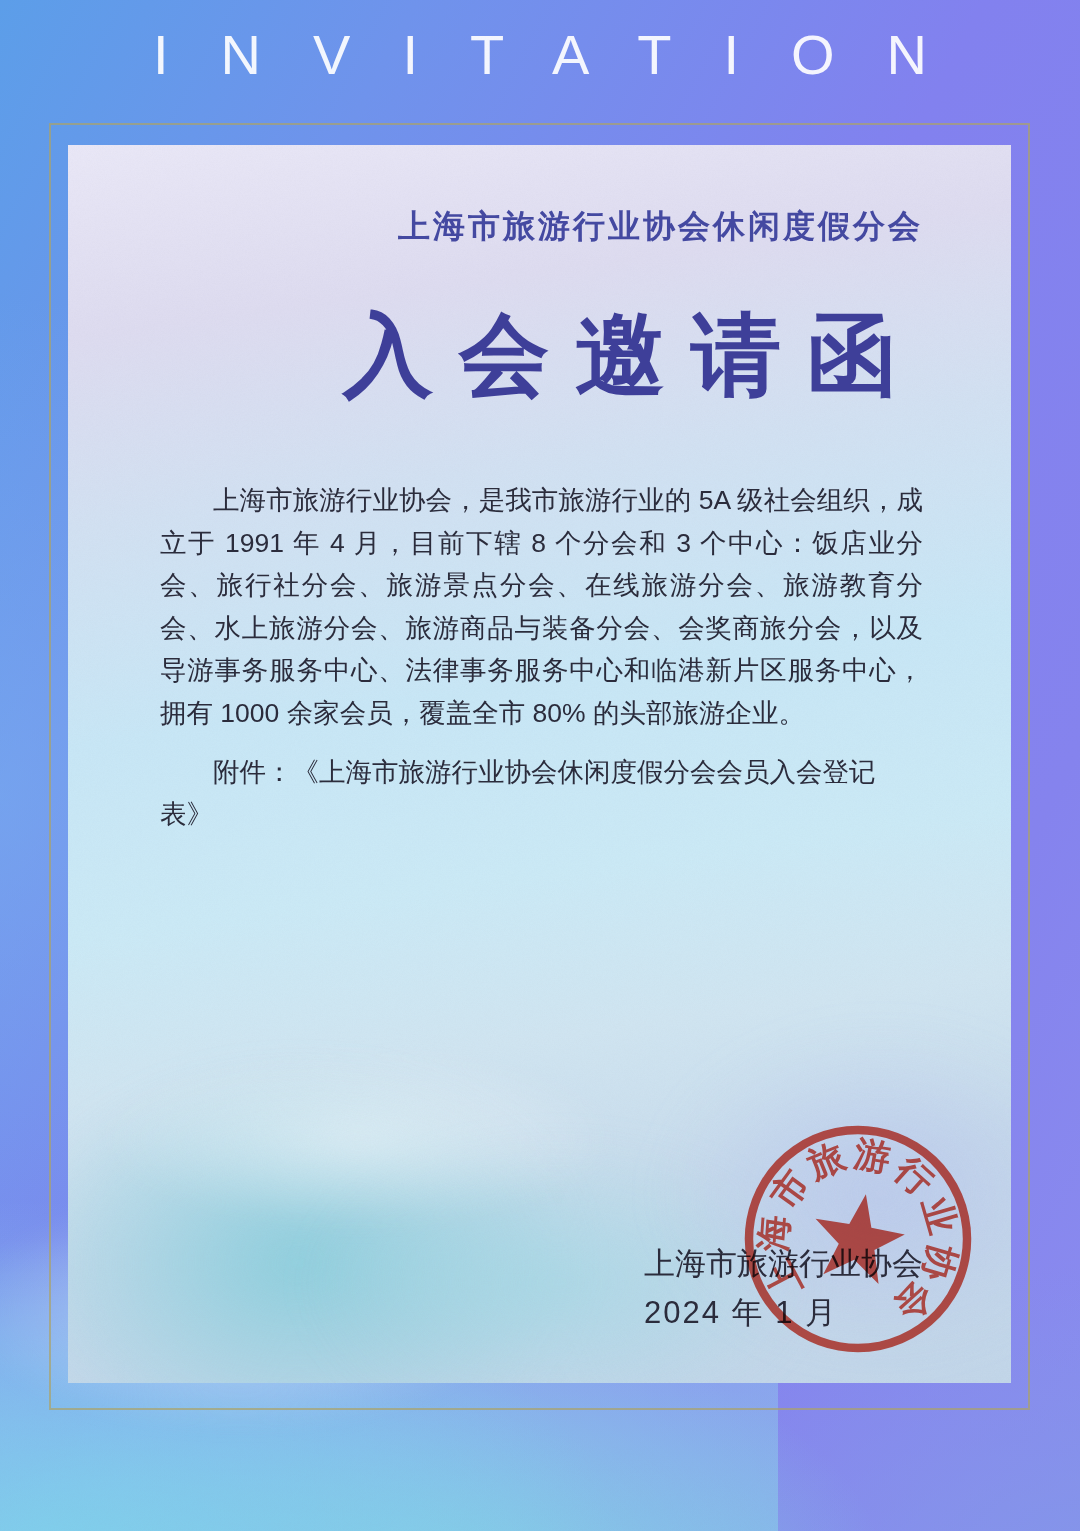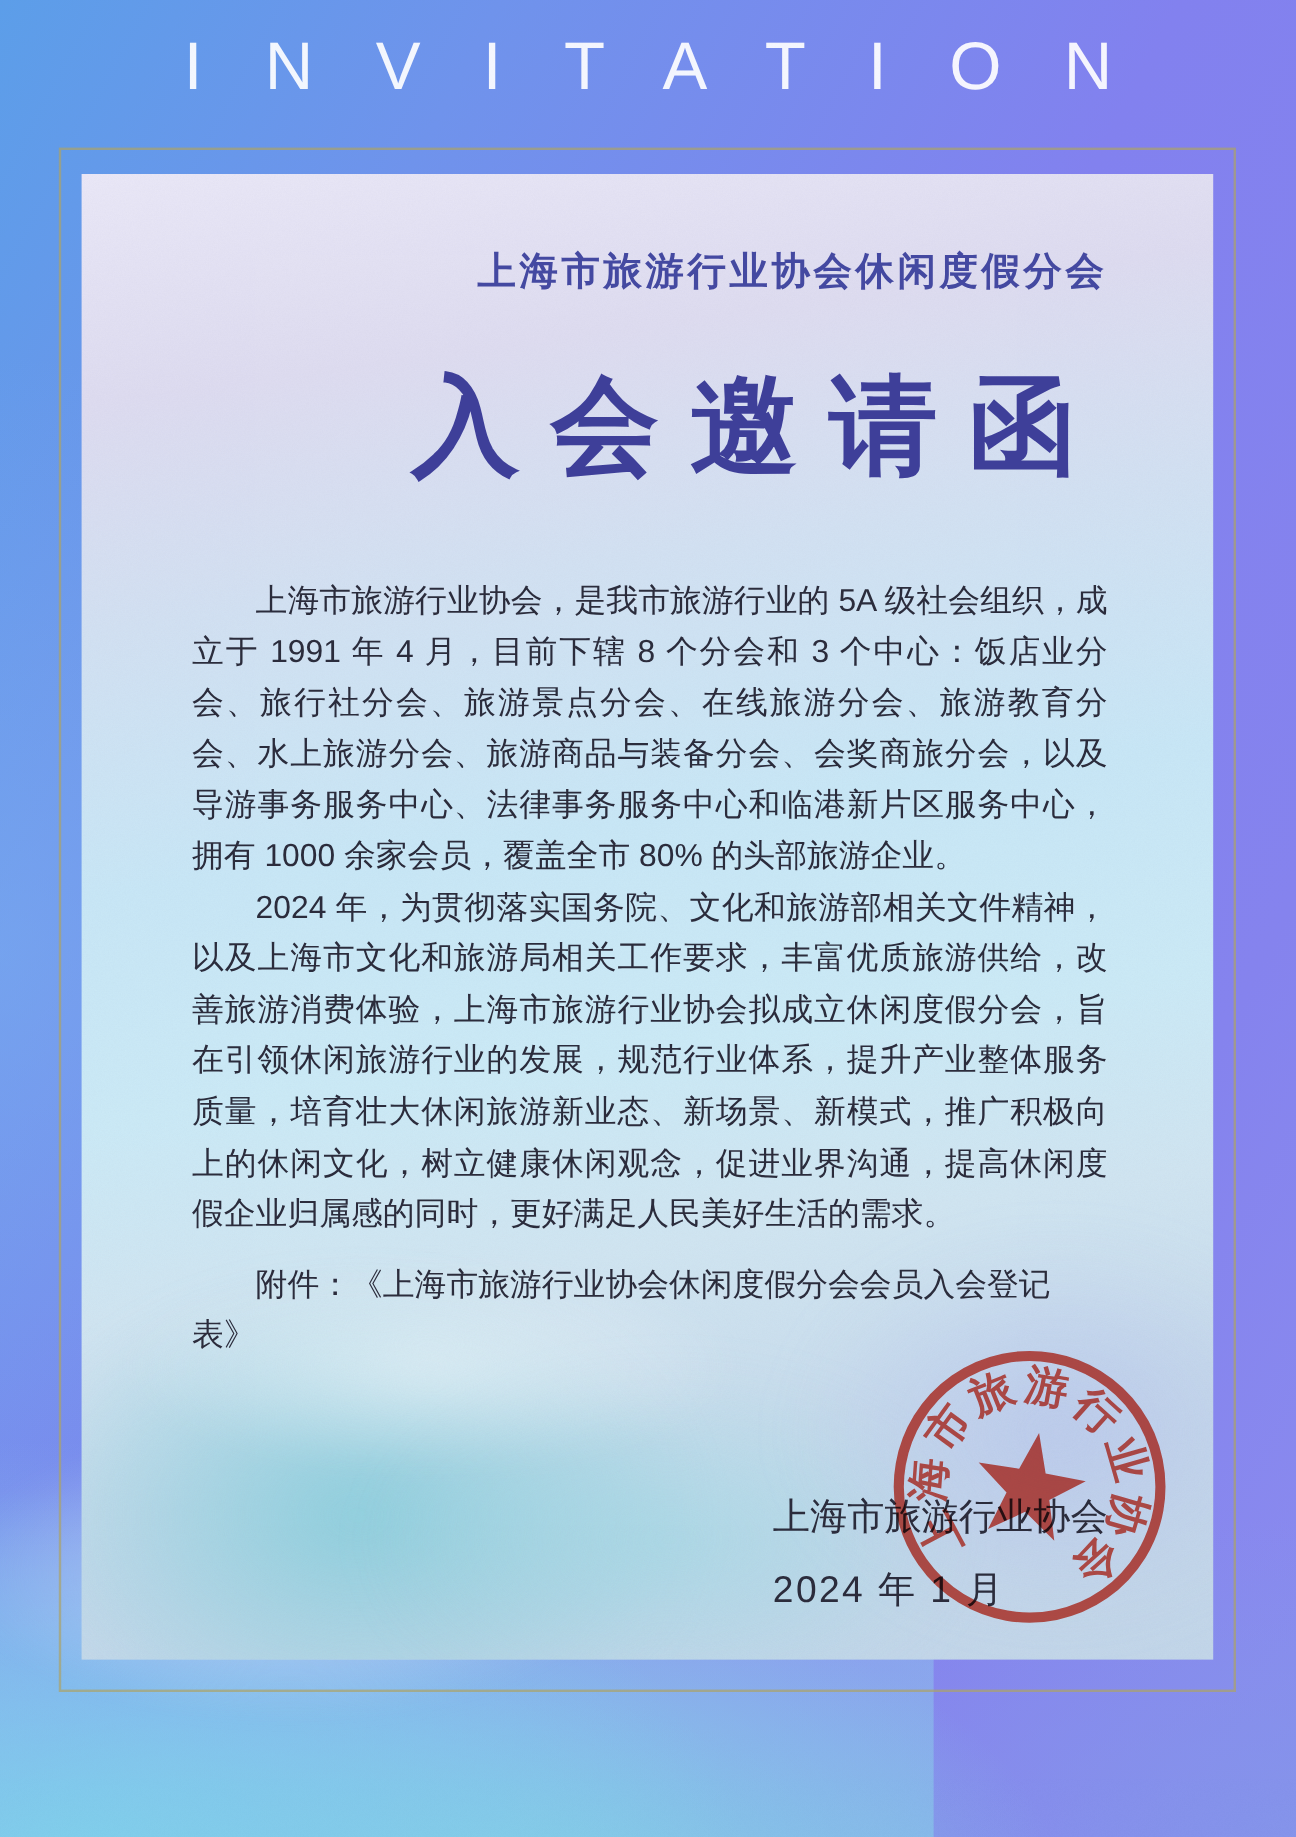--- a/index.html
+++ b/index.html
@@ -72,21 +72,21 @@
   }
   .body-text p.first { margin-top:62px; }
   .attachment-line {
     margin:16px 0 0; font-size:26.5px; line-height:42.6px; color:#2b2c3c;
     text-indent:2em; font-weight:400;
   }
   .signature {
     position:absolute; right:88px; top:1100px; text-align:left;
     color:#2b2c3c; font-size:31px; font-weight:500; line-height:1.2;
   }
-  .signature .sig-date { margin-top:24px; letter-spacing:2px; }
+  .signature .sig-date { margin-top:12px; letter-spacing:2px; }
   
   .stamp {
     position:absolute; left:731px; top:1112px; width:254px; height:254px;
     opacity:.85; mix-blend-mode:multiply;
   }
   .stamp .ring   { fill:none; stroke:#dd392b; stroke-width:8; }
   .stamp .star   { fill:#dd392b; }
   .stamp text    { fill:#dd392b; font-size:34px; font-weight:bold;
                    text-anchor:middle; dominant-baseline:central;
                    font-family:"Liberation Sans", sans-serif; }
@@ -120,21 +120,20 @@
       </defs>
       <rect width="100%" height="100%" filter="url(#pn)"></rect>
     </svg>
 
     <div class="content">
       <div class="org-subtitle">上海市旅游行业协会休闲度假分会</div>
       <h1 class="main-title">入会邀请函</h1>
 
       <div class="body-text">
         <p class="first">上海市旅游行业协会，是我市旅游行业的 5A 级社会组织，成立于 1991 年 4 月，目前下辖 8 个分会和 3 个中心：饭店业分会、旅行社分会、旅游景点分会、在线旅游分会、旅游教育分会、水上旅游分会、旅游商品与装备分会、会奖商旅分会，以及导游事务服务中心、法律事务服务中心和临港新片区服务中心，拥有 1000 余家会员，覆盖全市 80% 的头部旅游企业。</p>
-        <p>2024 年，为贯彻落实国务院、文化和旅游部相关文件精神，以及上海市文化和旅游局相关工作要求，丰富优质旅游供给，改善旅游消费体验，上海市旅游行业协会拟成立休闲度假分会，旨在引领休闲旅游行业的发展，规范行业体系，提升产业整体服务质量，培育壮大休闲旅游新业态、新场景、新模式，推广积极向上的休闲文化，树立健康休闲观念，促进业界沟通，提高休闲度假企业归属感的同时，更好满足人民美好生活的需求。</p>
       </div>
 
       <p class="attachment-line">附件：《上海市旅游行业协会休闲度假分会会员入会登记表》</p>
     </div>
 
     <div class="signature">
       <div class="sig-org">上海市旅游行业协会</div>
       <div class="sig-date">2024 年 1 月</div>
     </div>
   </div>

